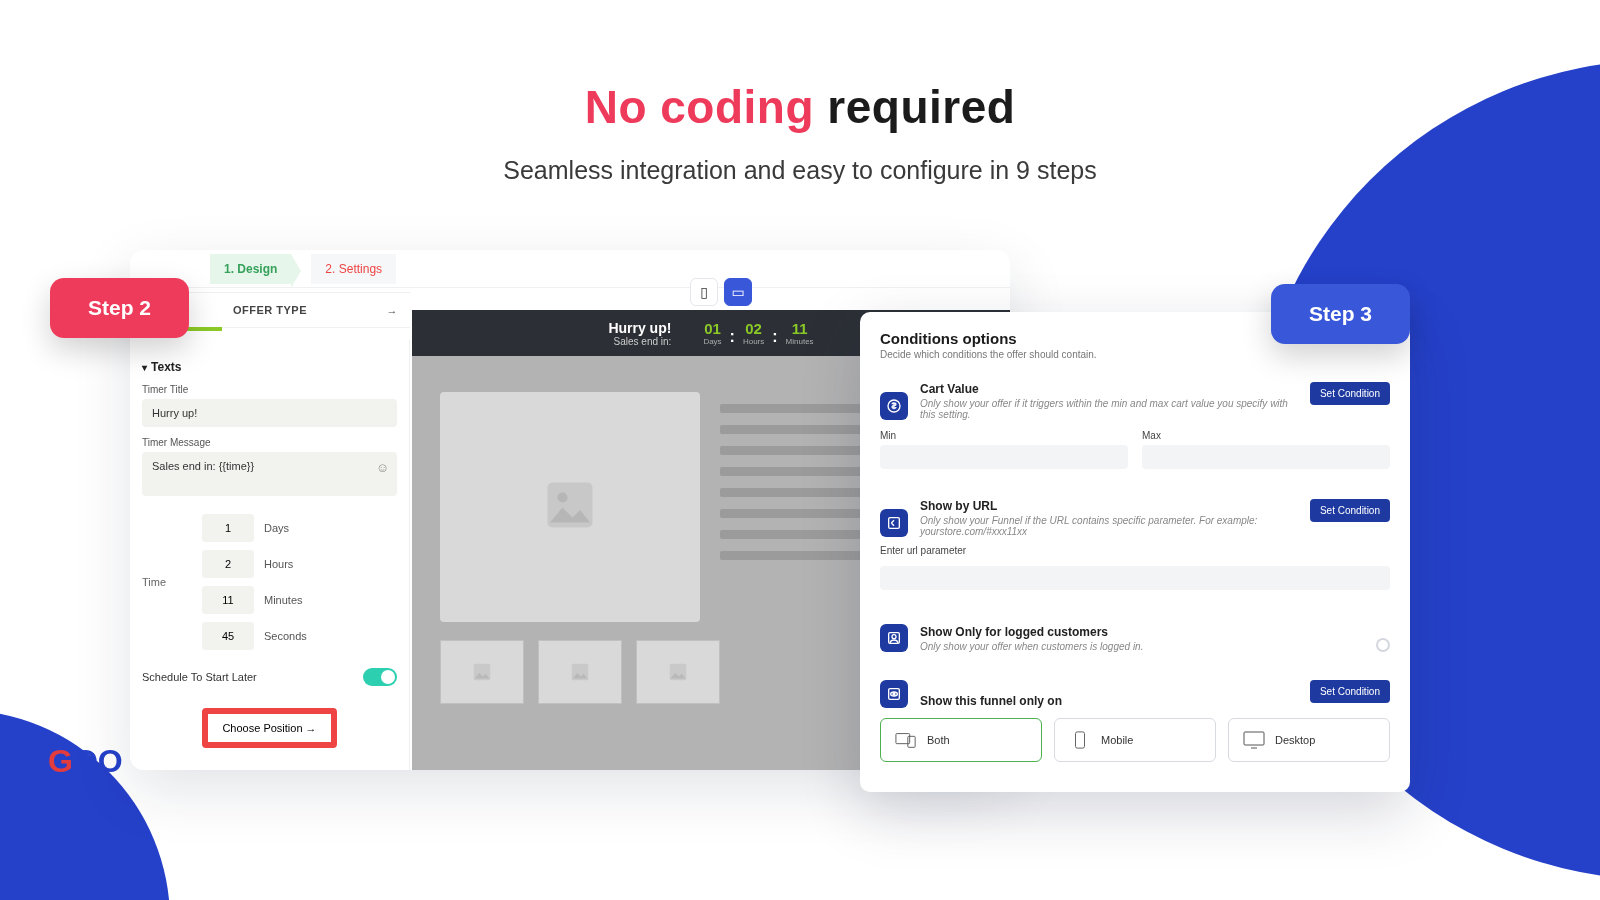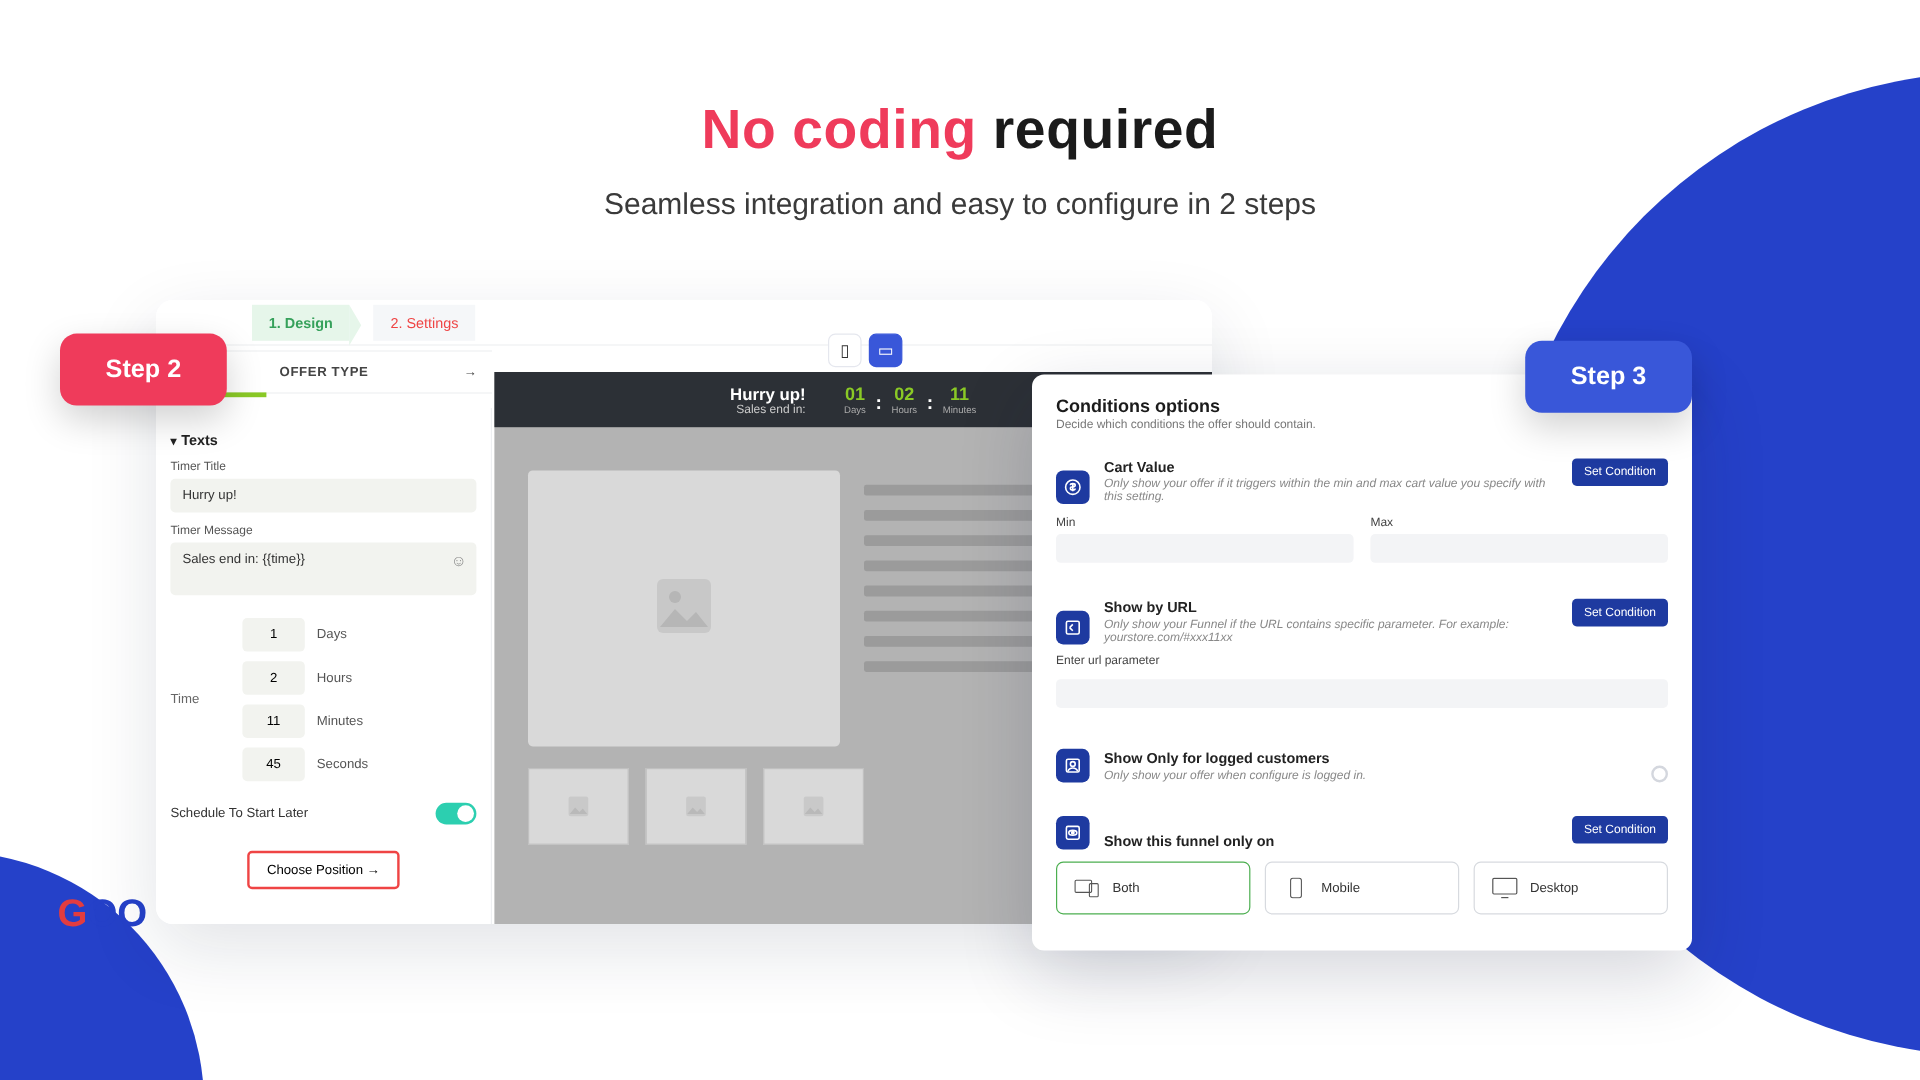--- a/index.html
+++ b/index.html
@@ -44,21 +44,21 @@
   .emoji-ic { position:absolute; right:8px; top:8px; font-size:13px; color:#8a8a8a; }
   .time-num { background:#f2f3ef; border-radius:4px; text-align:center; padding:8px 0; font-size:11px; }
   .time-lbl { font-size:11px; color:#555; }
   .time-rowlbl { grid-column:1; grid-row:1 / span 4; align-self:center; font-size:11px; color:#666; margin-right:8px; }
   .time-grid2 { display:grid; grid-template-columns: 50px 52px 90px; column-gap:10px; row-gap:8px; align-items:center; }
 
   .switch-row { display:flex; align-items:center; justify-content:space-between; margin-top:18px; font-size:11px; color:#333; }
   .switch { width:34px; height:18px; background:#2ccfb0; border-radius:10px; position:relative; }
   .switch::after { content:""; position:absolute; right:2px; top:2px; width:14px; height:14px; background:#fff; border-radius:50%; }
 
-  .choose-pos { display:block; margin:22px auto 0; font-size:11px; padding:8px 14px; background:#fff; border:2px solid #ef4444; border-radius:4px; }
+  .choose-pos { display:block; margin:22px auto 0; font-size:11px; padding:8px 14px; background:#fff; border:6px solid #ef4444; border-radius:4px; }
 
   
   .preview { position:absolute; top:60px; left:282px; right:0; bottom:0; background:#b3b3b3; }
   .banner { height:46px; background:#2c3036; display:flex; align-items:center; justify-content:center; color:#fff; gap:18px; }
   .banner-text { text-align:right; }
   .hurry { font-size:14px; font-weight:700; }
   .salesend { font-size:10px; color:#ccc; }
   .countdown { display:flex; align-items:flex-end; gap:8px;margin-left:14px; }
   .cd-cell { text-align:center; }
   .cd-num { font-size:15px; font-weight:700; color:#8ac926; }
@@ -107,21 +107,21 @@
 </head>
 <body>
 
 <div class="circle-right"></div>
 <div class="circle-left"></div>
 
 <div class="header">
   <div class="headline">
     <span class="accent">No coding</span><span> required</span>
   </div>
-  <div class="subhead">Seamless integration and easy to configure in 2 steps</div>
+  <div class="subhead">Seamless integration and easy to configure in 9 steps</div>
 </div>
 
 <div class="step-badge step2-badge">Step 2</div>
 <div class="step-badge step3-badge">Step 3</div>
 
 <div class="logo">
   <span class="r">G</span>
   <span class="b">O</span>
   <span class="b">O</span>
 </div>
@@ -299,21 +299,21 @@
     <div class="cond-row">
       <div class="cond-ic">
           <svg viewBox="0 0 24 24">
             <rect x="4" y="4" width="16" height="16" rx="2"></rect>
             <circle cx="12" cy="10" r="3"></circle>
             <path d="M6 19c1-3 4-4 6-4s5 1 6 4"></path>
           </svg>
         </div>
       <div style="flex:1">
         <div class="cond-name">Show Only for logged customers</div>
-        <div class="cond-desc">Only show your offer when configure is logged in.</div>
+        <div class="cond-desc">Only show your offer when customers is logged in.</div>
       </div>
       <div class="radio-dot"></div>
     </div>
   </div>
 
   <div class="cond-item" style="margin-top:8px">
     <div class="cond-row">
       <div class="cond-ic">
           <svg viewBox="0 0 24 24">
             <rect x="4" y="4" width="16" height="16" rx="2"></rect>

